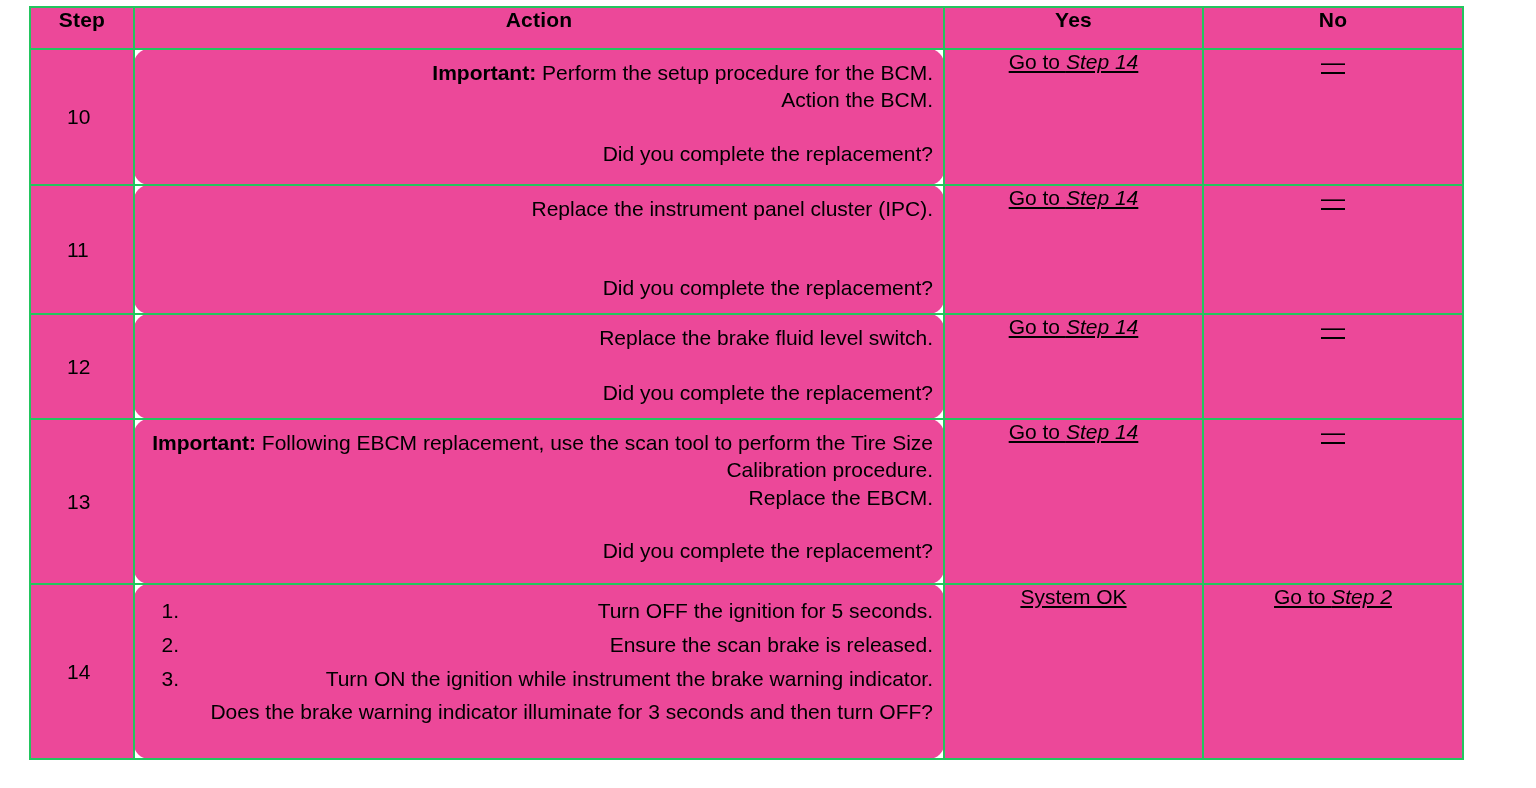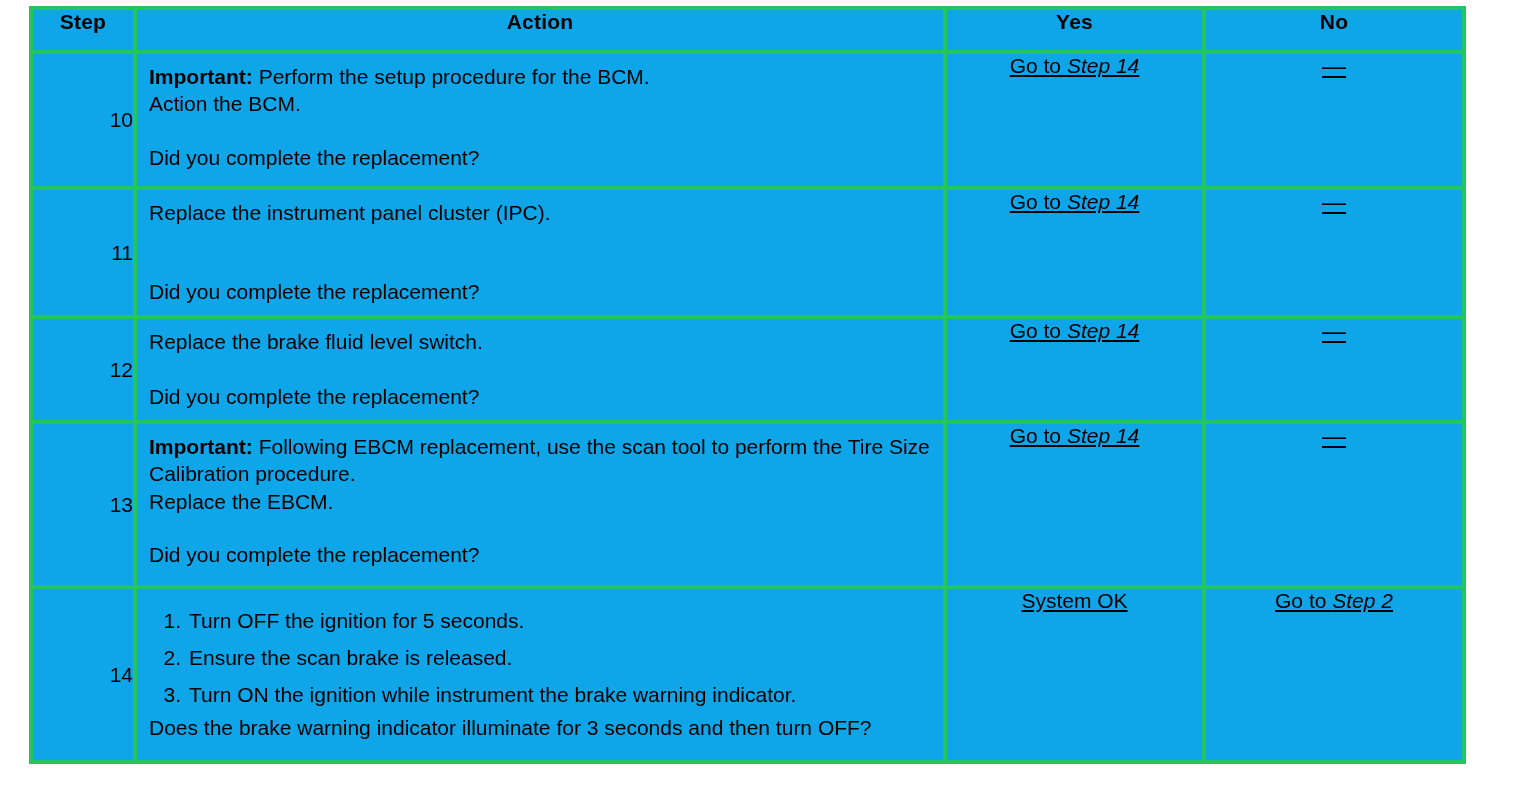--- a/index.html
+++ b/index.html
@@ -36,52 +36,53 @@
     background: #ffffff;
   }
 
   .proc-table col.c-step   { width: 104px; }
   .proc-table col.c-action { width: 810px; }
   .proc-table col.c-yes    { width: 259px; }
   .proc-table col.c-no     { width: 260px; }
 
   .proc-table th,
   .proc-table td {
-    border: 4px solid #22c55e;
+    border: 2px solid #22c55e;
     vertical-align: top;
     padding: 0;
-    background: #0ea5e9;
+    background: #ec4899;
   }
 
   
   thead th {
     height: 40px;
     text-align: center;
     vertical-align: middle;
     font-weight: bold;
     font-size: 21px;
     letter-spacing: 0.2px;
     padding: 2px 0 4px 0;
   }
 
   
   td.step-cell {
-    text-align: right;
+    text-align: left;
     vertical-align: middle;
     font-size: 21px;
     font-weight: normal;
     padding-left: 36px;
   }
 
   
   td.action-cell {
     padding: 9px 10px 8px 12px;
     font-size: 21px;
     line-height: 1.30;
-    text-align: left;
+    text-align: right;
+    border-radius: 15px;
   }
 
   
   td.yes-cell,
   td.no-cell {
     text-align: center;
     font-size: 21px;
     position: relative;
     text-decoration: underline;
   }
@@ -114,21 +115,21 @@
   .gap-line { height: 26px; }
 
   ol.steps {
     margin: 0 0 0 0;
     padding: 0 0 0 40px;
     list-style: none;
     counter-reset: stepitem;
   }
   ol.steps li {
     position: relative;
-    margin: 10px 0 7px 0;
+    margin: 4px 0 7px 0;
     line-height: 1.28;
     counter-increment: stepitem;
   }
   ol.steps li:before {
     content: counter(stepitem) ".";
     position: absolute;
     left: -32px;
     width: 24px;
     text-align: right;
   }

